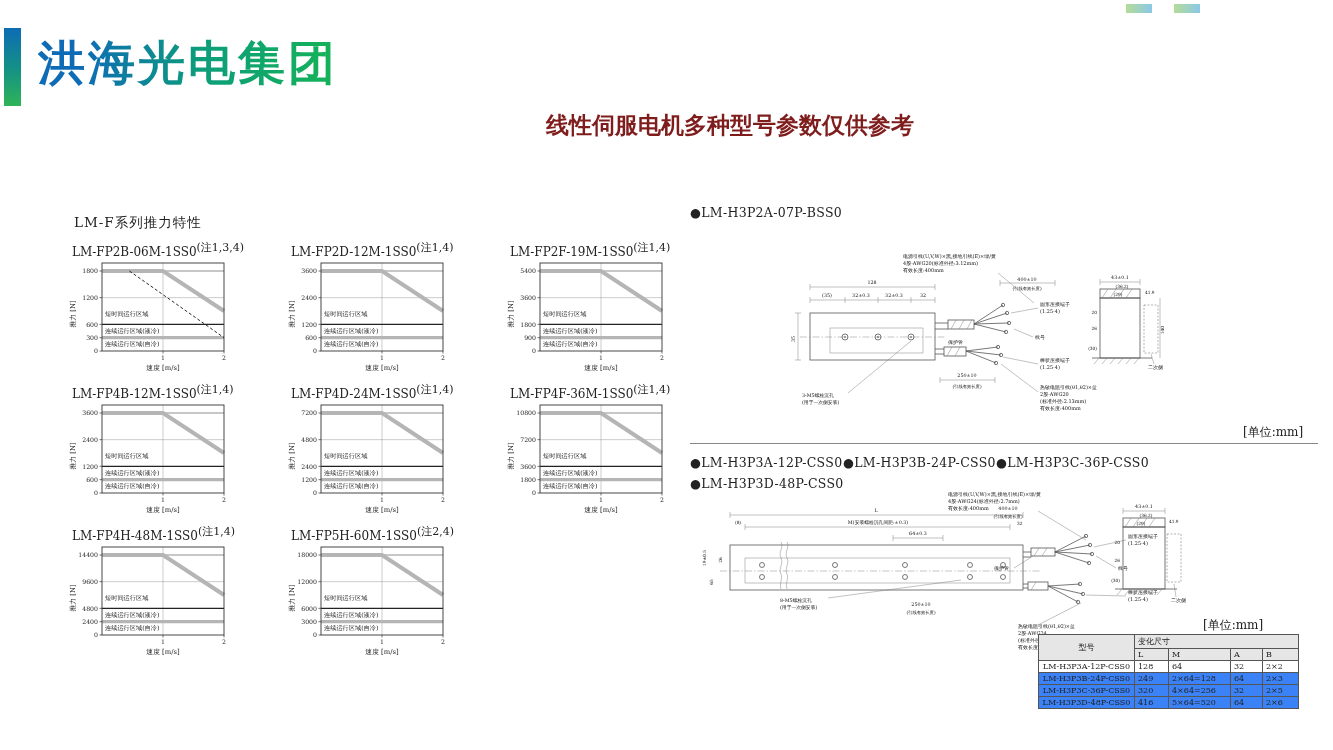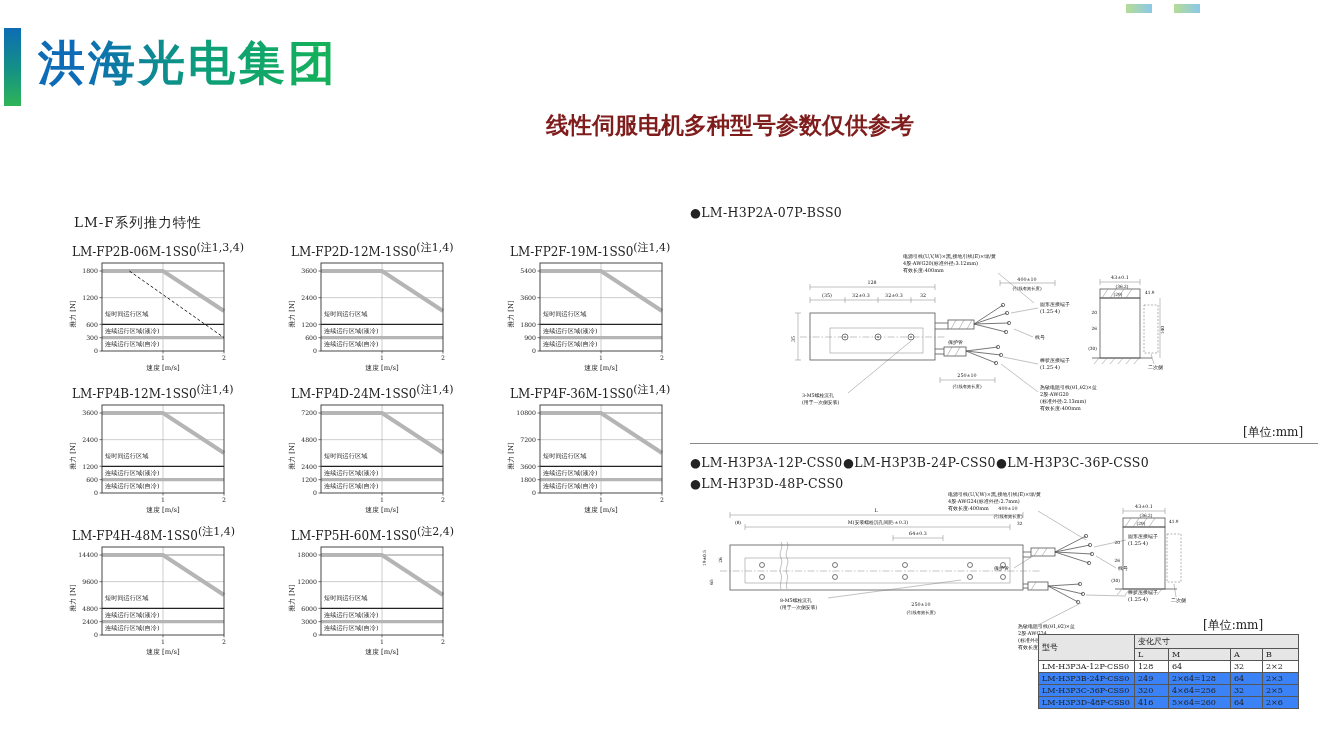--- a/index.html
+++ b/index.html
@@ -40,21 +40,21 @@
   .dsvg .sm{font-size:4.3px}
   .s{stroke:#555;fill:none;stroke-width:0.8}
   .thin{stroke:#777;fill:none;stroke-width:0.45}
   .cl{stroke:#888;fill:none;stroke-width:0.5;stroke-dasharray:7 2 1.5 2}
   .dsh{stroke:#666;fill:none;stroke-width:0.5;stroke-dasharray:2 1.5}
   
   #spec-table{position:absolute;left:1038px;top:634px;border-collapse:collapse;
               font-size:8px;background:#fff}
   #spec-table th,#spec-table td{border:1px solid #555;padding:1px 3px;text-align:left;font-weight:normal}
   #spec-table thead th{background:#e6e6e6}
-  #spec-table .mcol{width:96px;text-align:left}
+  #spec-table .mcol{width:96px;text-align:center}
   #spec-table tbody tr:not(:first-child){background:#3b82f6}
 </style>
 </head>
 <body>
 
 <div class="page">
 
   <div class="brand-bar"></div>
   <h1 class="company">洪海光电集团</h1>
   <div class="corner-marks">
@@ -610,19 +610,19 @@
         <tr>
           <td class="mcol">LM-H3P3C-36P-CSS0</td>
           <td>320</td>
           <td>4×64=256</td>
           <td>32</td>
           <td>2×5</td>
         </tr>
         <tr>
           <td class="mcol">LM-H3P3D-48P-CSS0</td>
           <td>416</td>
-          <td>5×64=260</td>
+          <td>5×64=520</td>
           <td>64</td>
           <td>2×6</td>
         </tr>
       </tbody>
     </table>
 </div>
 
 </body></html>

